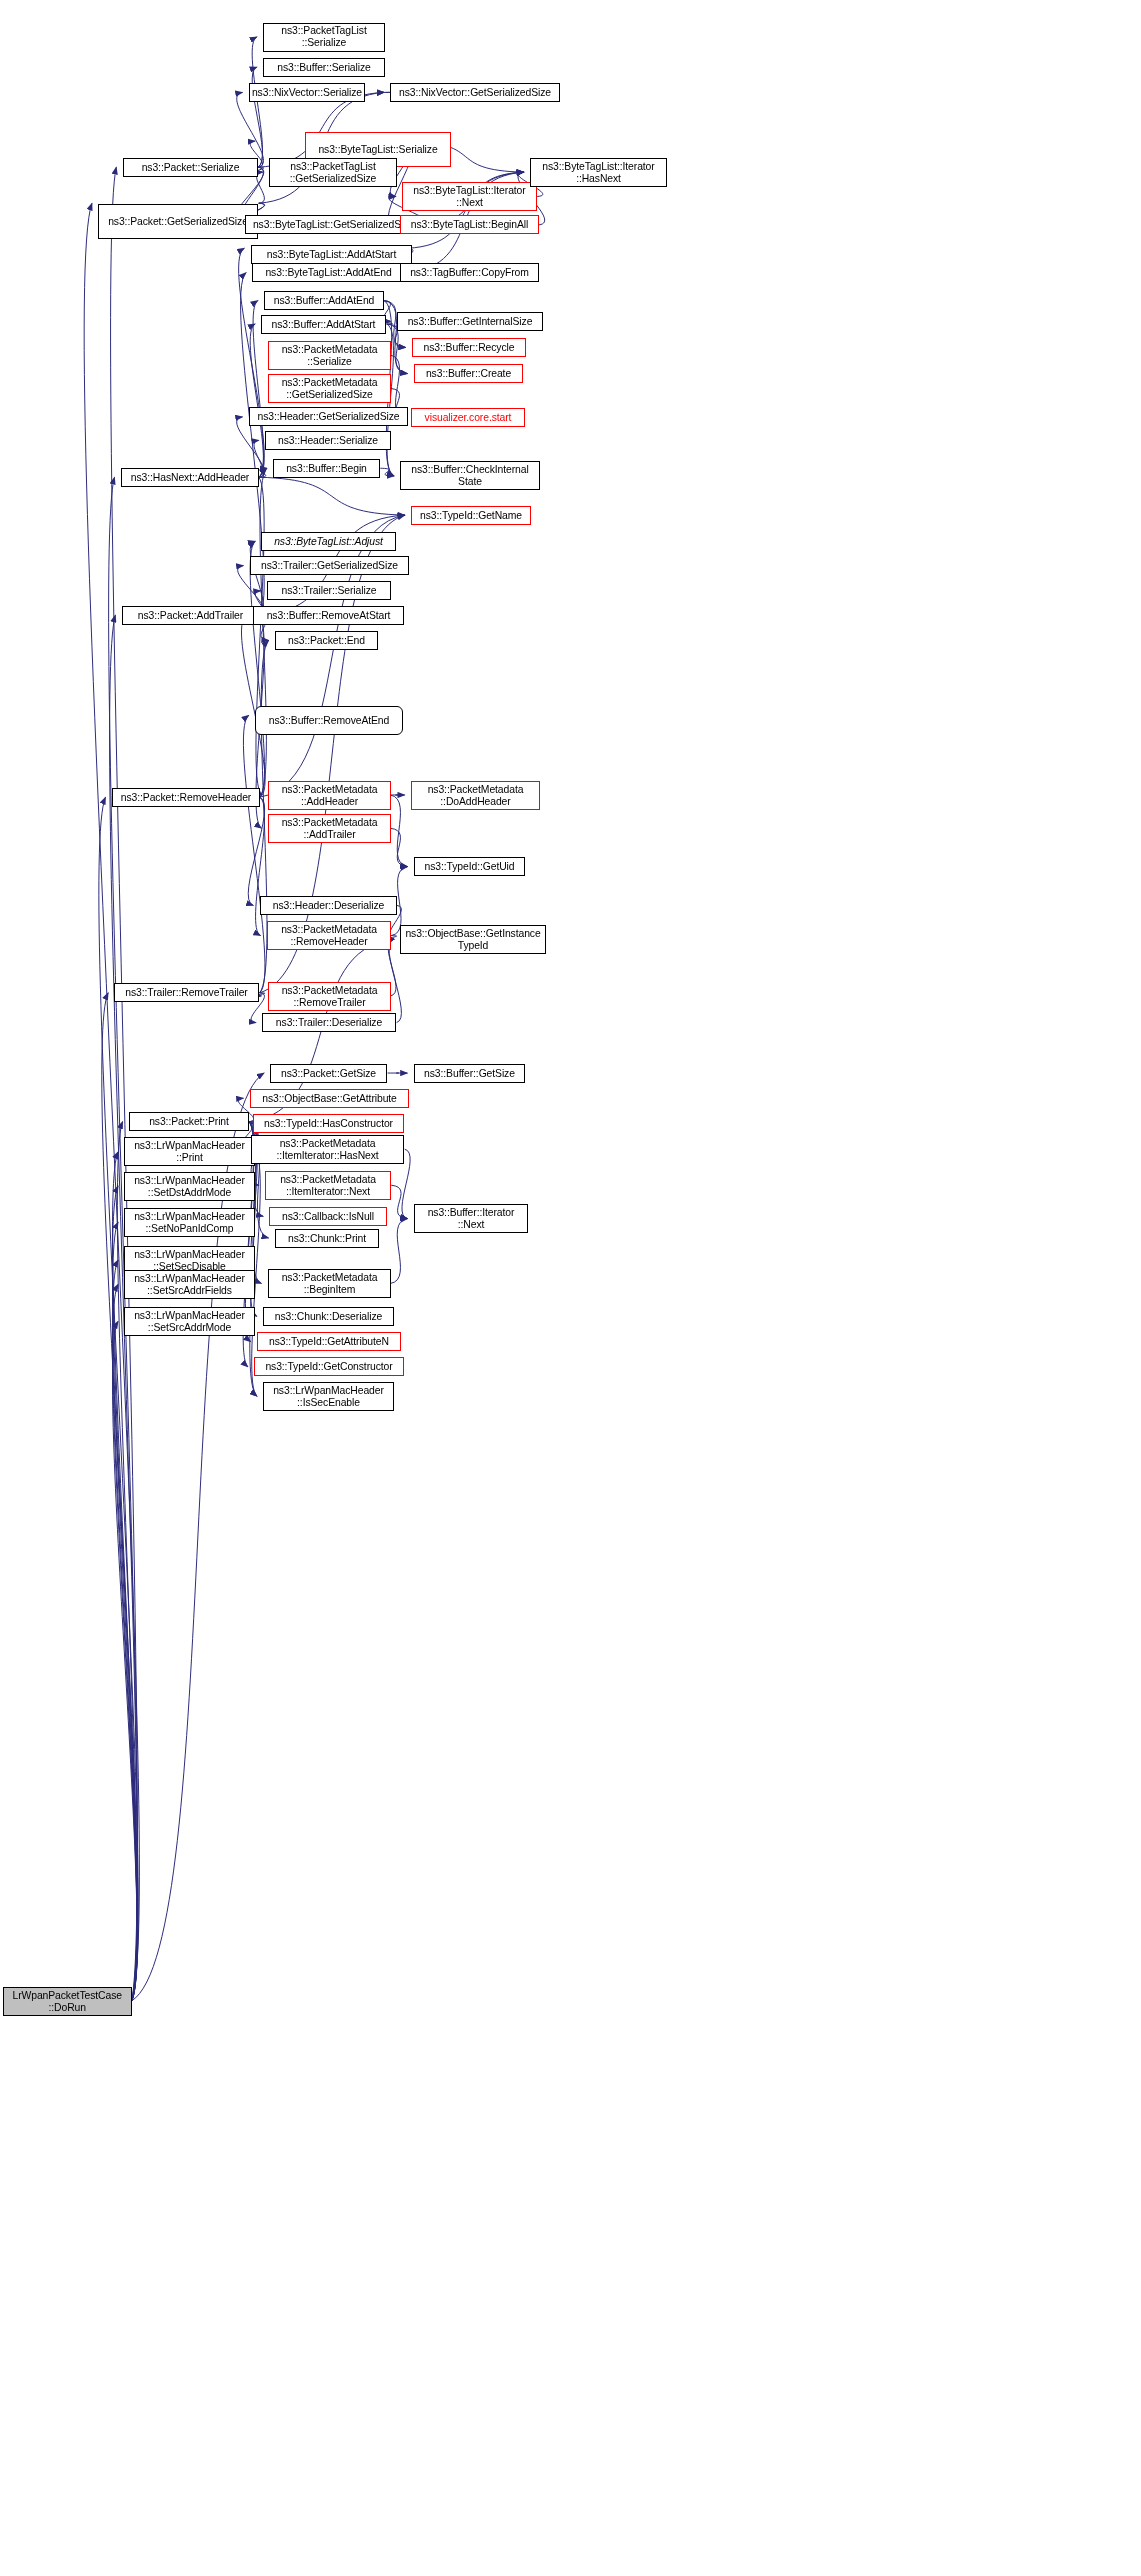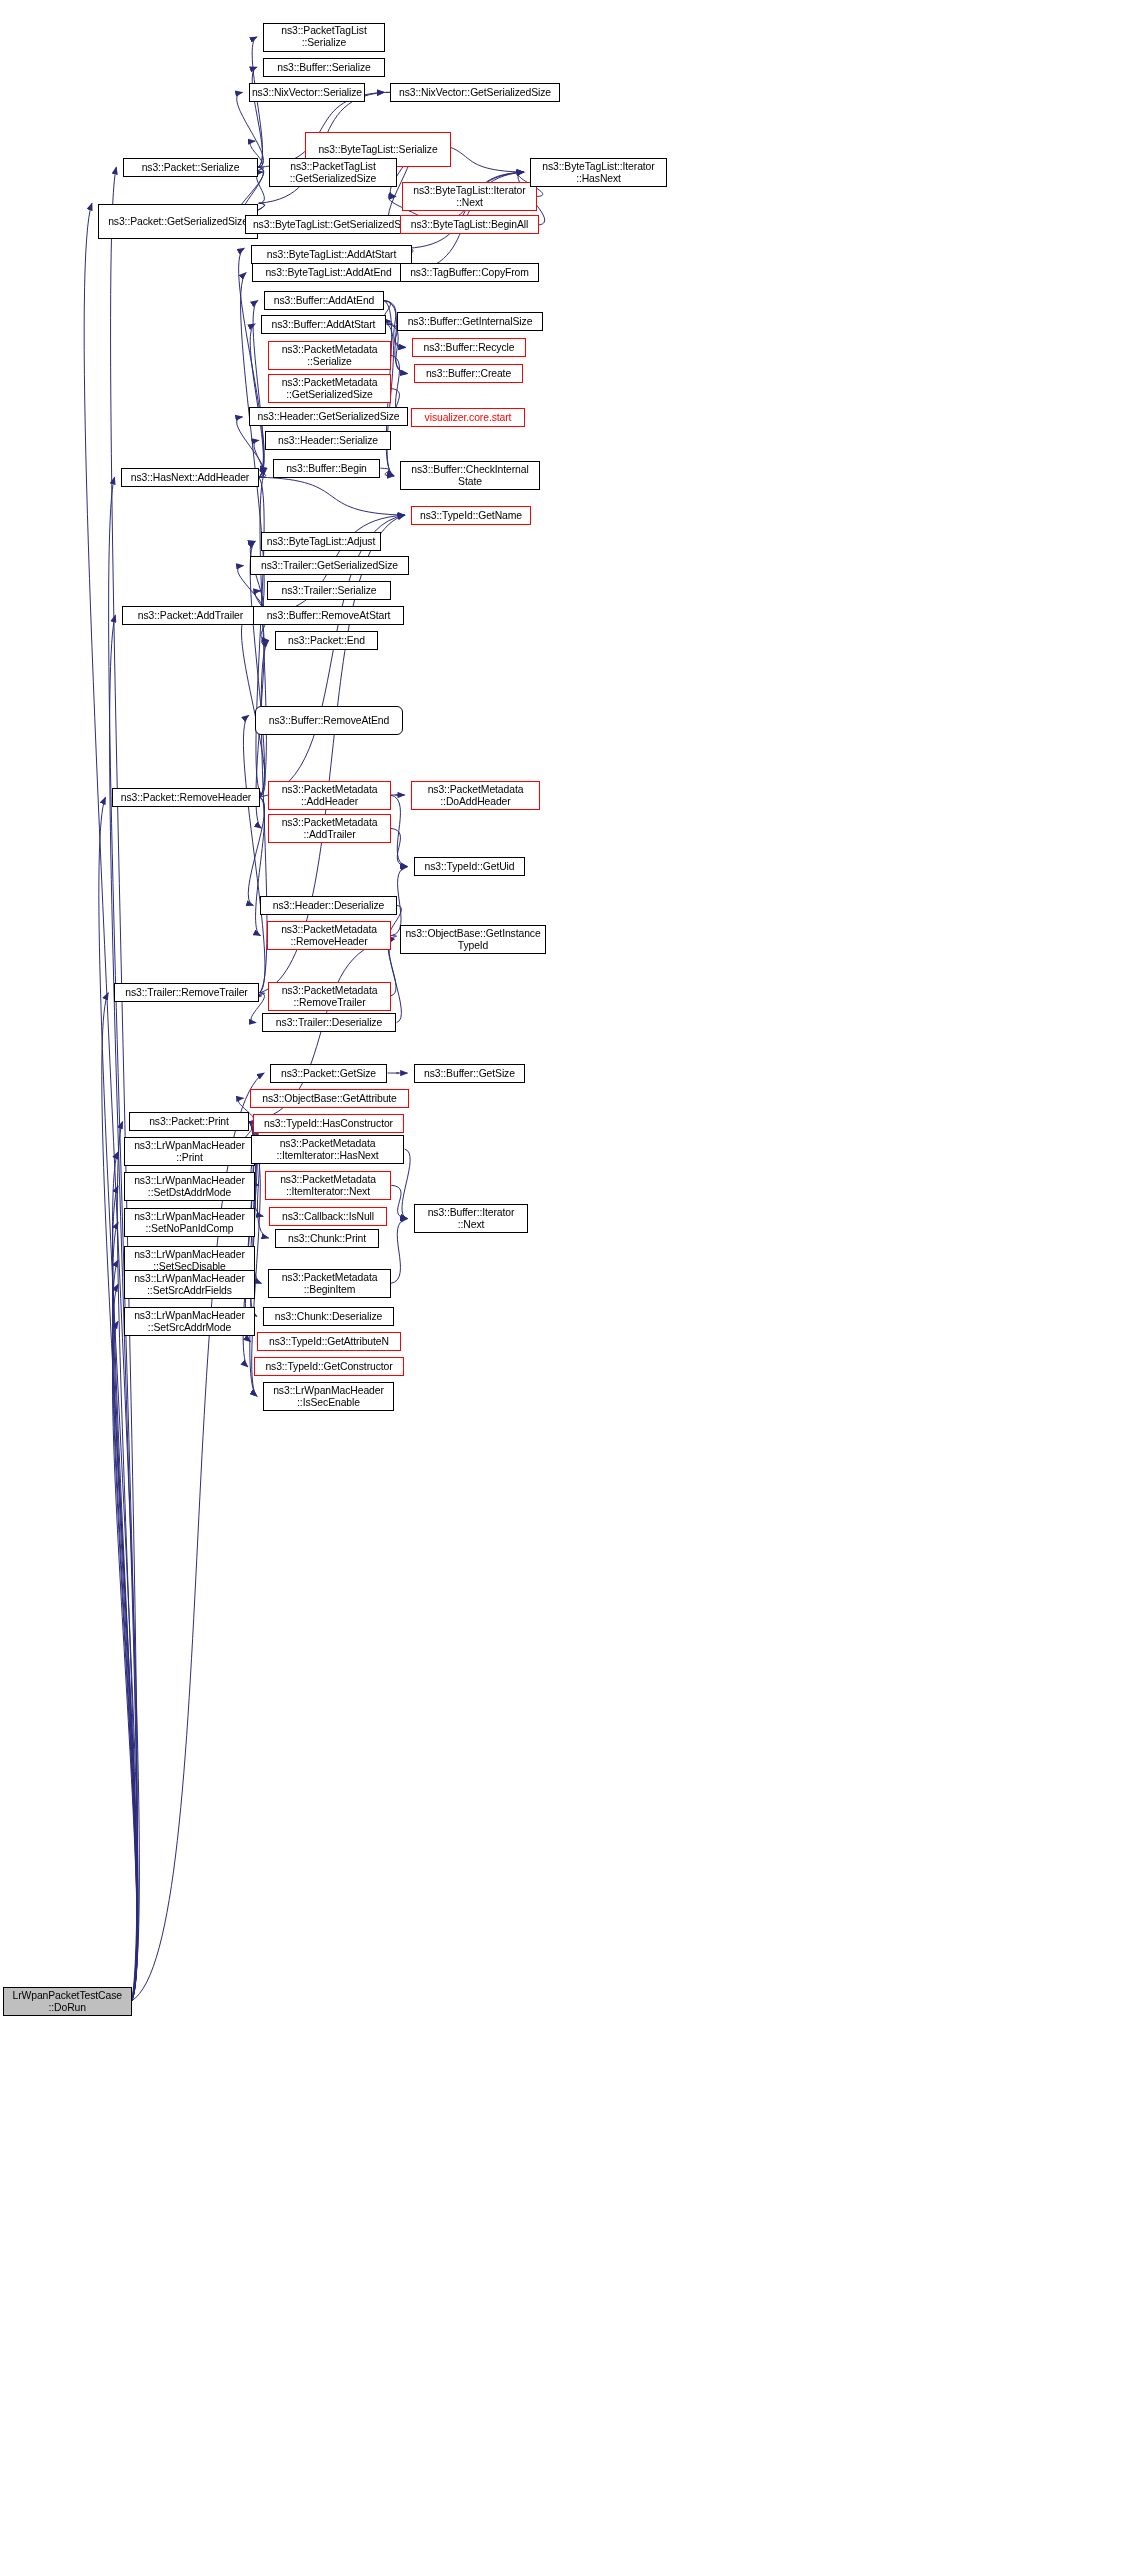--- a/index.html
+++ b/index.html
@@ -199,21 +199,21 @@
       <div class="node" style="left: 252px; top: 263px; width: 153px; height: 19px;">ns3::ByteTagList::AddAtEnd</div>
       <div class="node" style="left: 264px; top: 291px; width: 120px; height: 19px;">ns3::Buffer::AddAtEnd</div>
       <div class="node" style="left: 261px; top: 315px; width: 125px; height: 19px;">ns3::Buffer::AddAtStart</div>
       <div class="node red" style="left: 268px; top: 341px; width: 123px; height: 29px;">ns3::PacketMetadata
 ::Serialize</div>
       <div class="node red" style="left: 268px; top: 374px; width: 123px; height: 29px;">ns3::PacketMetadata
 ::GetSerializedSize</div>
       <div class="node" style="left: 249px; top: 407px; width: 159px; height: 19px;">ns3::Header::GetSerializedSize</div>
       <div class="node" style="left: 265px; top: 431px; width: 126px; height: 19px;">ns3::Header::Serialize</div>
       <div class="node" style="left: 273px; top: 459px; width: 107px; height: 19px;">ns3::Buffer::Begin</div>
-      <div class="node" style="left: 261px; top: 532px; width: 120px; height: 19px;">ns3::ByteTagList::Adjust</div>
+      <div class="node" style="left: 261px; top: 532px; width: 135px; height: 19px; font-style: italic;">ns3::ByteTagList::Adjust</div>
       <div class="node" style="left: 250px; top: 556px; width: 159px; height: 19px;">ns3::Trailer::GetSerializedSize</div>
       <div class="node" style="left: 267px; top: 581px; width: 124px; height: 19px;">ns3::Trailer::Serialize</div>
       <div class="node" style="left: 253px; top: 606px; width: 151px; height: 19px;">ns3::Buffer::RemoveAtStart</div>
       <div class="node" style="left: 275px; top: 631px; width: 103px; height: 19px;">ns3::Packet::End</div>
       <div class="node" style="left: 255px; top: 706px; width: 148px; height: 29px; border-radius: 6px;">ns3::Buffer::RemoveAtEnd</div>
       <div class="node red" style="left: 268px; top: 781px; width: 123px; height: 29px;">ns3::PacketMetadata
 ::AddHeader</div>
       <div class="node red" style="left: 268px; top: 814px; width: 123px; height: 29px;">ns3::PacketMetadata
 ::AddTrailer</div>
       <div class="node" style="left: 260px; top: 896px; width: 137px; height: 19px;">ns3::Header::Deserialize</div>

